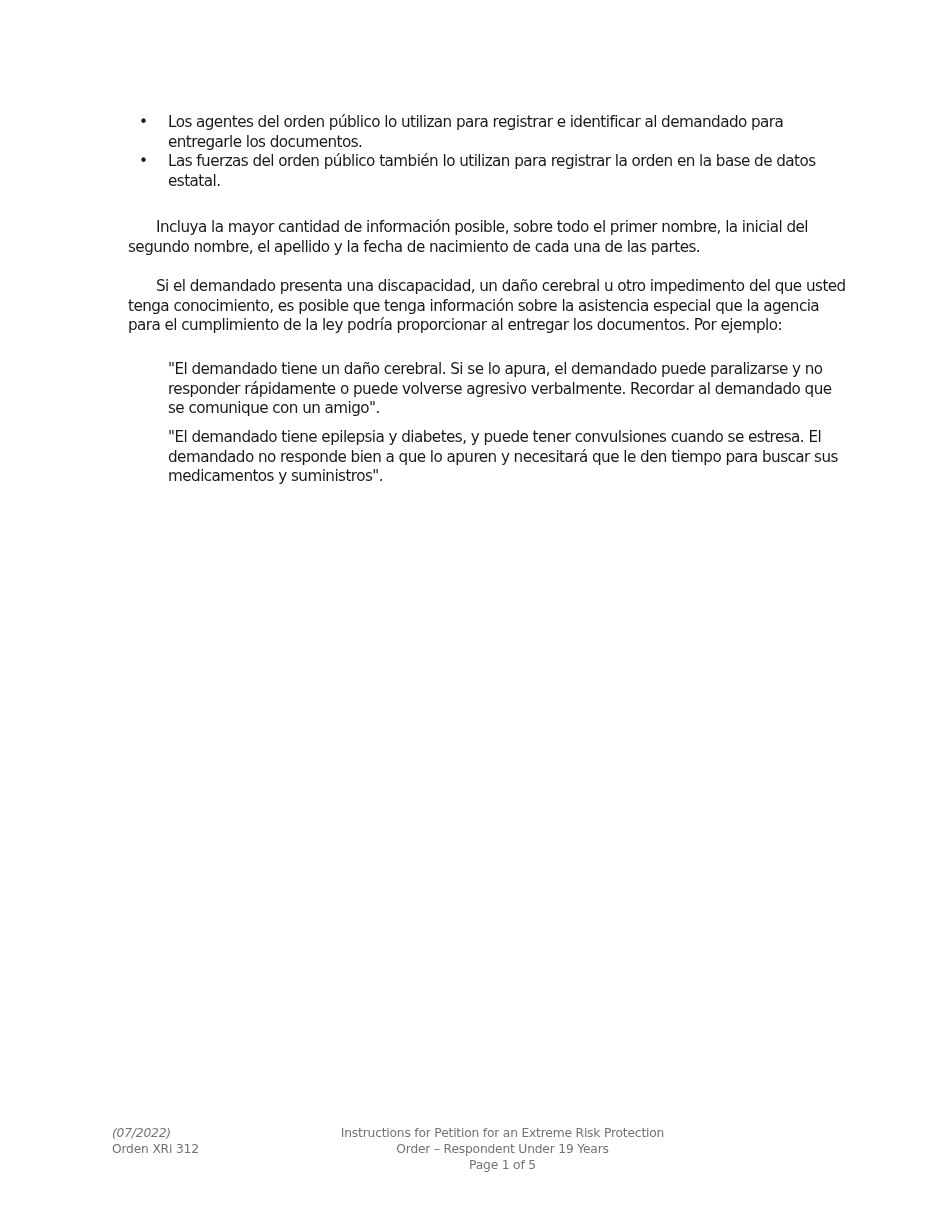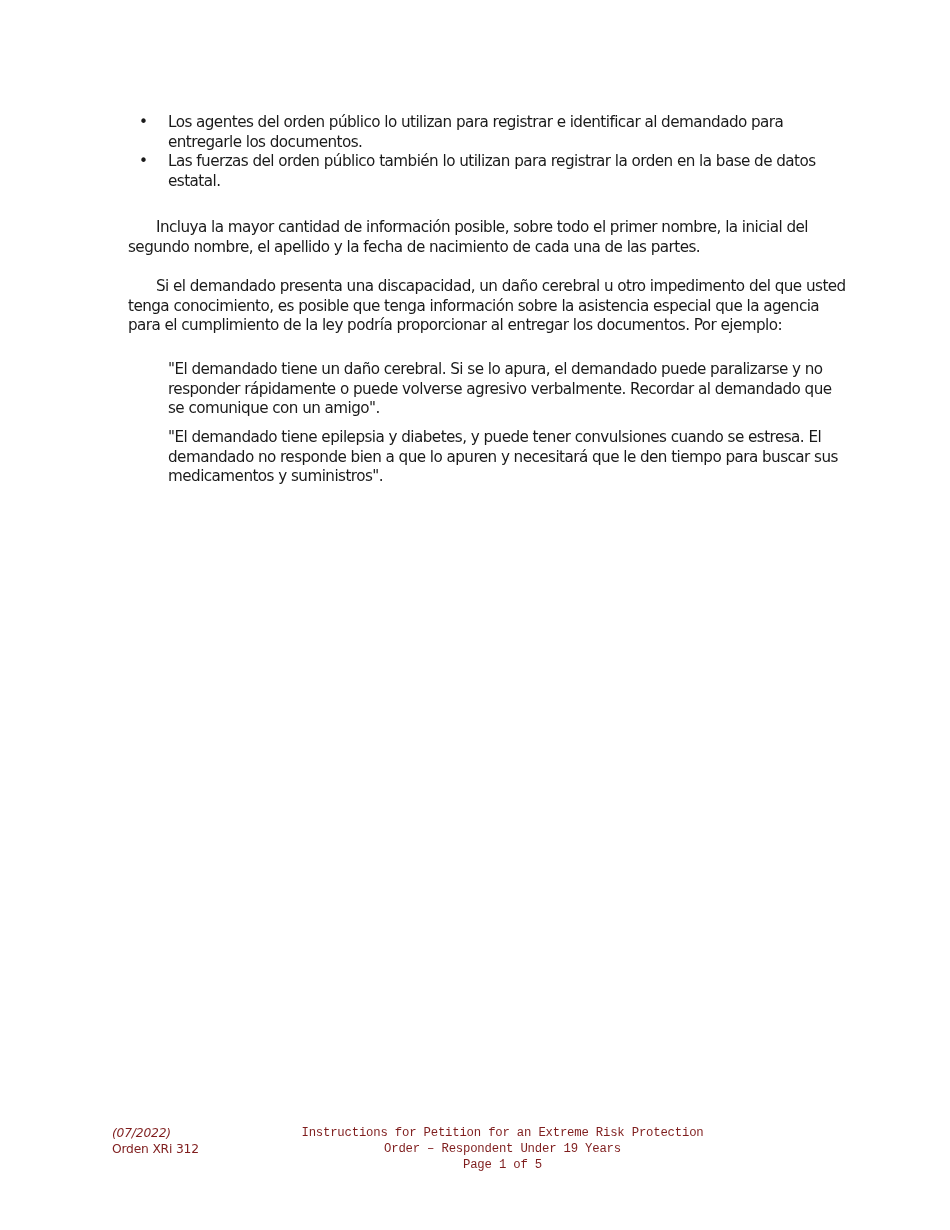--- a/index.html
+++ b/index.html
@@ -5,25 +5,25 @@
   html, body { margin: 0; padding: 0; background: #ffffff; }
   body { width: 950px; height: 1230px; position: relative; overflow: hidden;
          font-family: "DejaVu Sans", sans-serif; color: #1a1a1a; }
   .page { position: absolute; left: 0; top: 0; width: 950px; height: 1230px; }
   .txt { font-size: 15.2px; line-height: 19.7px; letter-spacing: -0.55px; }
   .bullets { position: absolute; left: 112px; top: 113px; width: 730px; margin: 0; padding: 0; list-style: none; }
   .bullets li { position: relative; padding-left: 56px; margin: 0; }
   .bullets li .dot { position: absolute; left: 27px; top: 0; }
   .para { position: absolute; left: 112px; width: 725px; margin: 16px; text-indent: 28px; }
   .quote { position: absolute; left: 168px; width: 675px; margin: 0; }
-  .footer { position: absolute; top: 1125px; font-size: 12.3px; line-height: 16px; letter-spacing: -0.2px; color: #7f1d1d; }
+  .footer { position: absolute; top: 1125px; font-size: 12.3px; line-height: 16px; letter-spacing: -0.2px; color: #737373; }
   .footer-left { left: 112px; width: 180px; }
   .footer-left .date { font-style: italic; }
   .footer-center { left: 300px; width: 405px; text-align: center; }
-  .footer-center span { display: block; font-family: Liberation Mono, monospace; }
+  .footer-center span { display: block; }
 </style>
 </head>
 <body>
 
 <div class="page">
 
   <ul class="bullets txt">
     <li>
       <span class="dot">•</span>
       <span>Los agentes del orden público lo utilizan para registrar e identificar al demandado para entregarle los documentos.</span>

